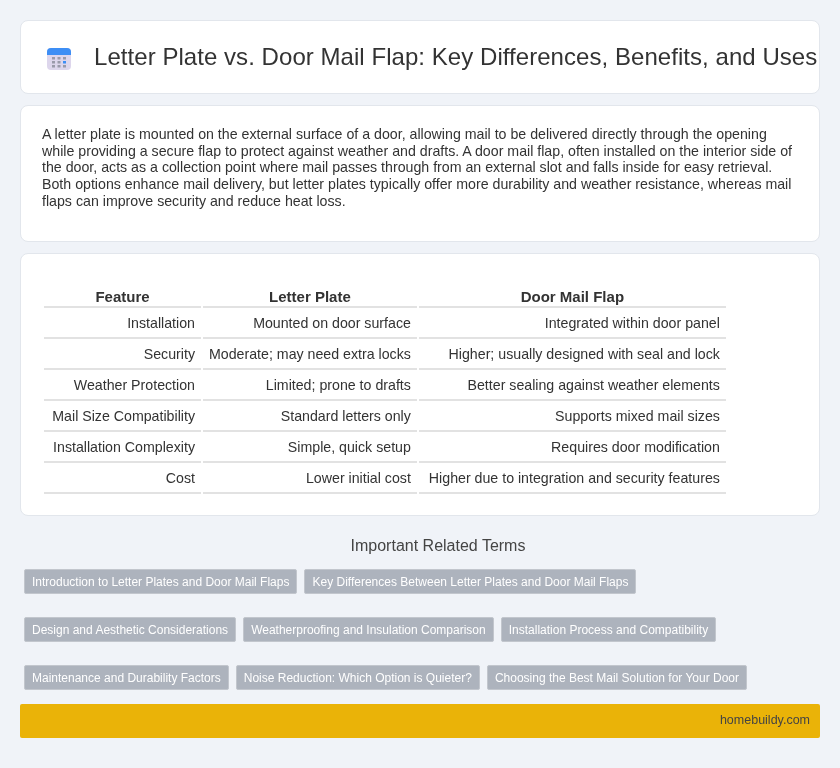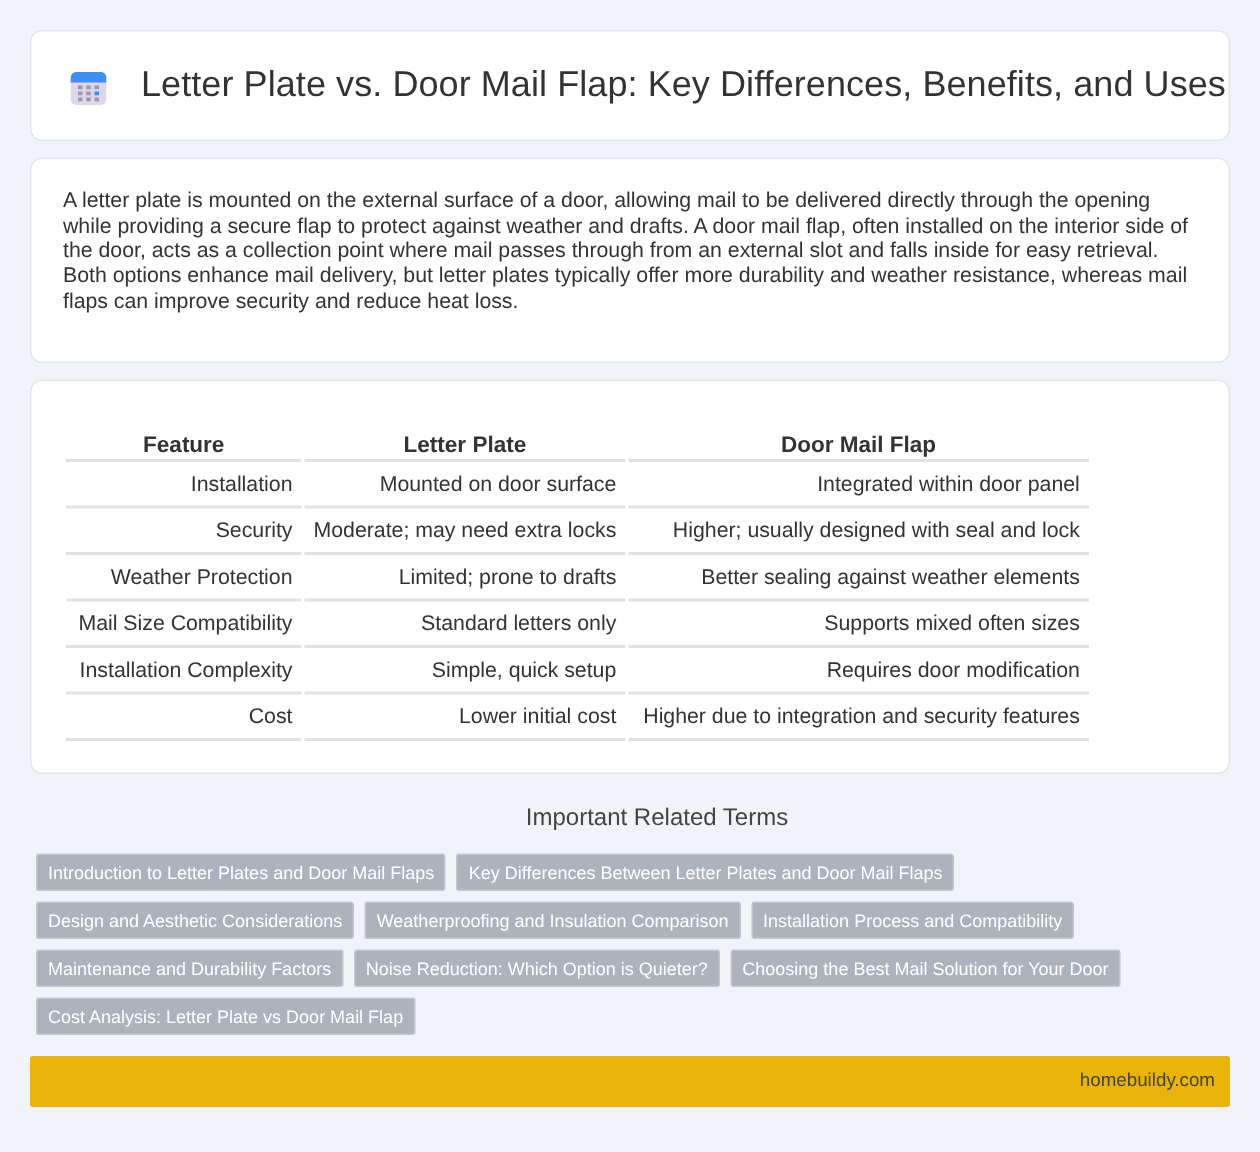--- a/index.html
+++ b/index.html
@@ -52,21 +52,21 @@
     }
     td.c0 { width: 157px; }
     td.c1 { width: 213px; }
     td.c2 { width: 307px; }
     .related-title {
       position: absolute; left: 0; width: 840px; top: 537px;
       text-align: center; font-size: 16px; color: #444; padding-left: 36px;
     }
     .tags {
       position: absolute; left: 24px; top: 569px; width: 790px;
-      display: flex; flex-wrap: wrap; gap: 7px 7px;
+      display: flex; flex-wrap: wrap; gap: 23px 7px;
     }
     .tag {
       background: #adb3bd; color: #fff; font-size: 12px;
       height: 25px; line-height: 25px; padding: 0 7px;
       border-radius: 2px; white-space: nowrap;
       border: 1px solid #c2c6cd;
     }
     .footer {
       position: absolute; left: 20px; top: 704px; width: 800px; height: 34px;
       background: #eab308; border-radius: 2px;
@@ -125,21 +125,21 @@
         <td class="c2">Higher; usually designed with seal and lock</td>
       </tr>
       <tr>
         <td class="c0">Weather Protection</td>
         <td class="c1">Limited; prone to drafts</td>
         <td class="c2">Better sealing against weather elements</td>
       </tr>
       <tr>
         <td class="c0">Mail Size Compatibility</td>
         <td class="c1">Standard letters only</td>
-        <td class="c2">Supports mixed often sizes</td>
+        <td class="c2">Supports mixed mail sizes</td>
       </tr>
       <tr>
         <td class="c0">Installation Complexity</td>
         <td class="c1">Simple, quick setup</td>
         <td class="c2">Requires door modification</td>
       </tr>
       <tr>
         <td class="c0">Cost</td>
         <td class="c1">Lower initial cost</td>
         <td class="c2">Higher due to integration and security features</td>

